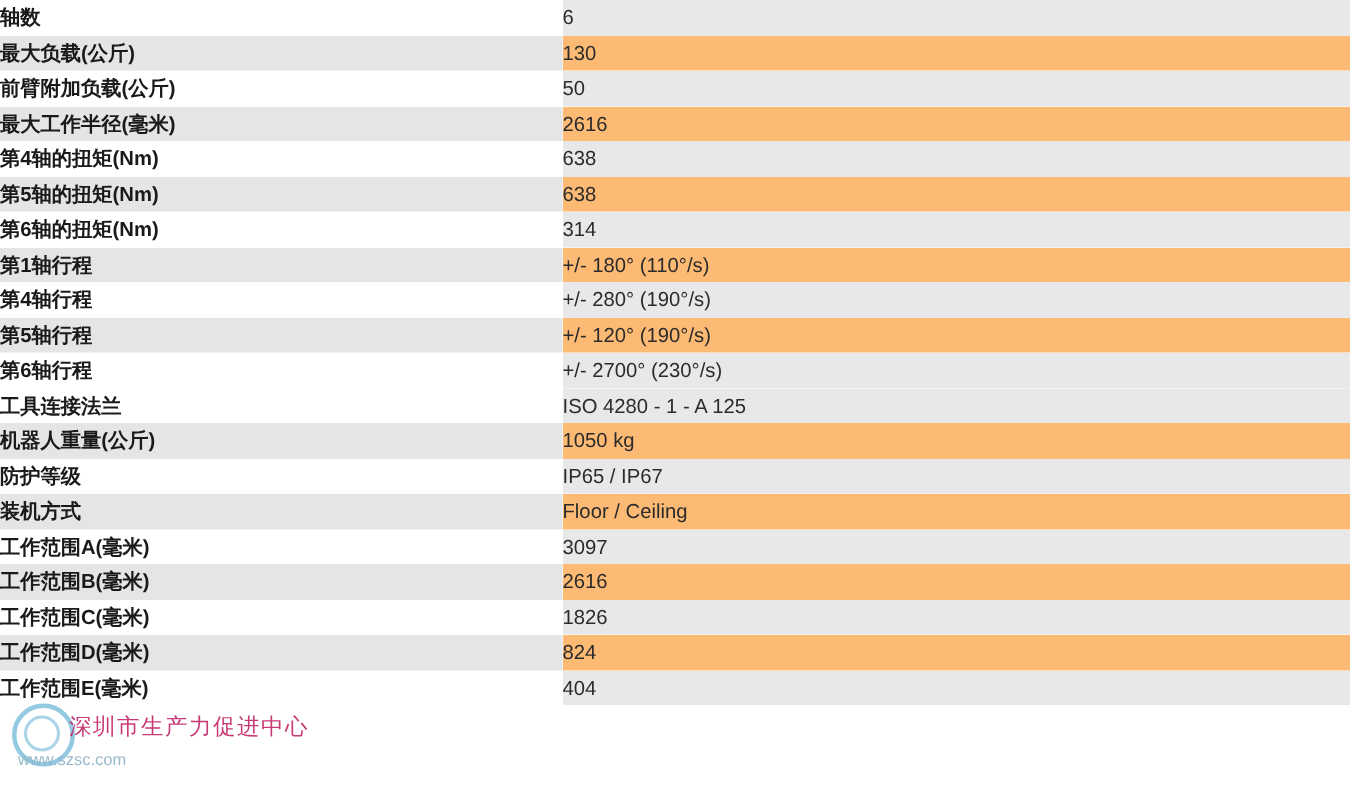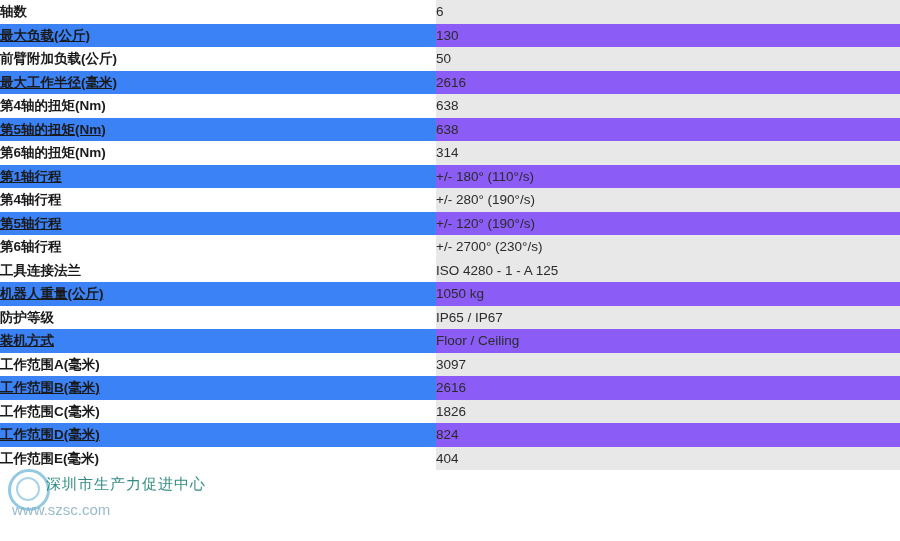--- a/index.html
+++ b/index.html
@@ -24,36 +24,36 @@
   }
   #spec-table td {
     padding: 0;
     vertical-align: middle;
     font-size: 13.5px;
     line-height: 23.5px;
     white-space: nowrap;
     overflow: hidden;
   }
   td.label {
-    width: 436px;
+    width: 375px;
     font-weight: bold;
     color: #1a1a1a;
     padding-left: 4px;
     box-sizing: border-box;
   }
   td.value {
     width: 525px;
     color: #2b2b2b;
     padding-left: 5px;
     box-sizing: border-box;
   }
   tr.odd td.label { background: #ffffff; }
   tr.odd td.value { background: #e8e8e8; }
-  tr.even td.label { background: #3b82f6; text-decoration: underline; }
-  tr.even td.value { background: #8b5cf6; }
+  tr.even td.label { background: #e5e5e5; }
+  tr.even td.value { background: #fdba74; }
 
   
   #watermark {
     position: absolute;
     left: 0px;
     top: 463px;
     width: 230px;
     height: 78px;
     pointer-events: none;
   }
@@ -75,30 +75,30 @@
     height: 20px;
     border: 2px solid #6fb8d8;
     border-radius: 50%;
     opacity: 0.6;
   }
   #wm-cn {
     position: absolute;
     left: 46px;
     top: 12px;
     font-size: 15px;
-    color: #0f766e;
+    color: #be185d;
     letter-spacing: 1px;
     opacity: 0.85;
     white-space: nowrap;
   }
   #wm-url {
     position: absolute;
     left: 12px;
     top: 38px;
-    font-size: 15px;
+    font-size: 11px;
     color: #8fb3c6;
     opacity: 0.9;
     white-space: nowrap;
   }
 </style>
 </head>
 <body>
 
 <table id="spec-table">
   <tbody>

